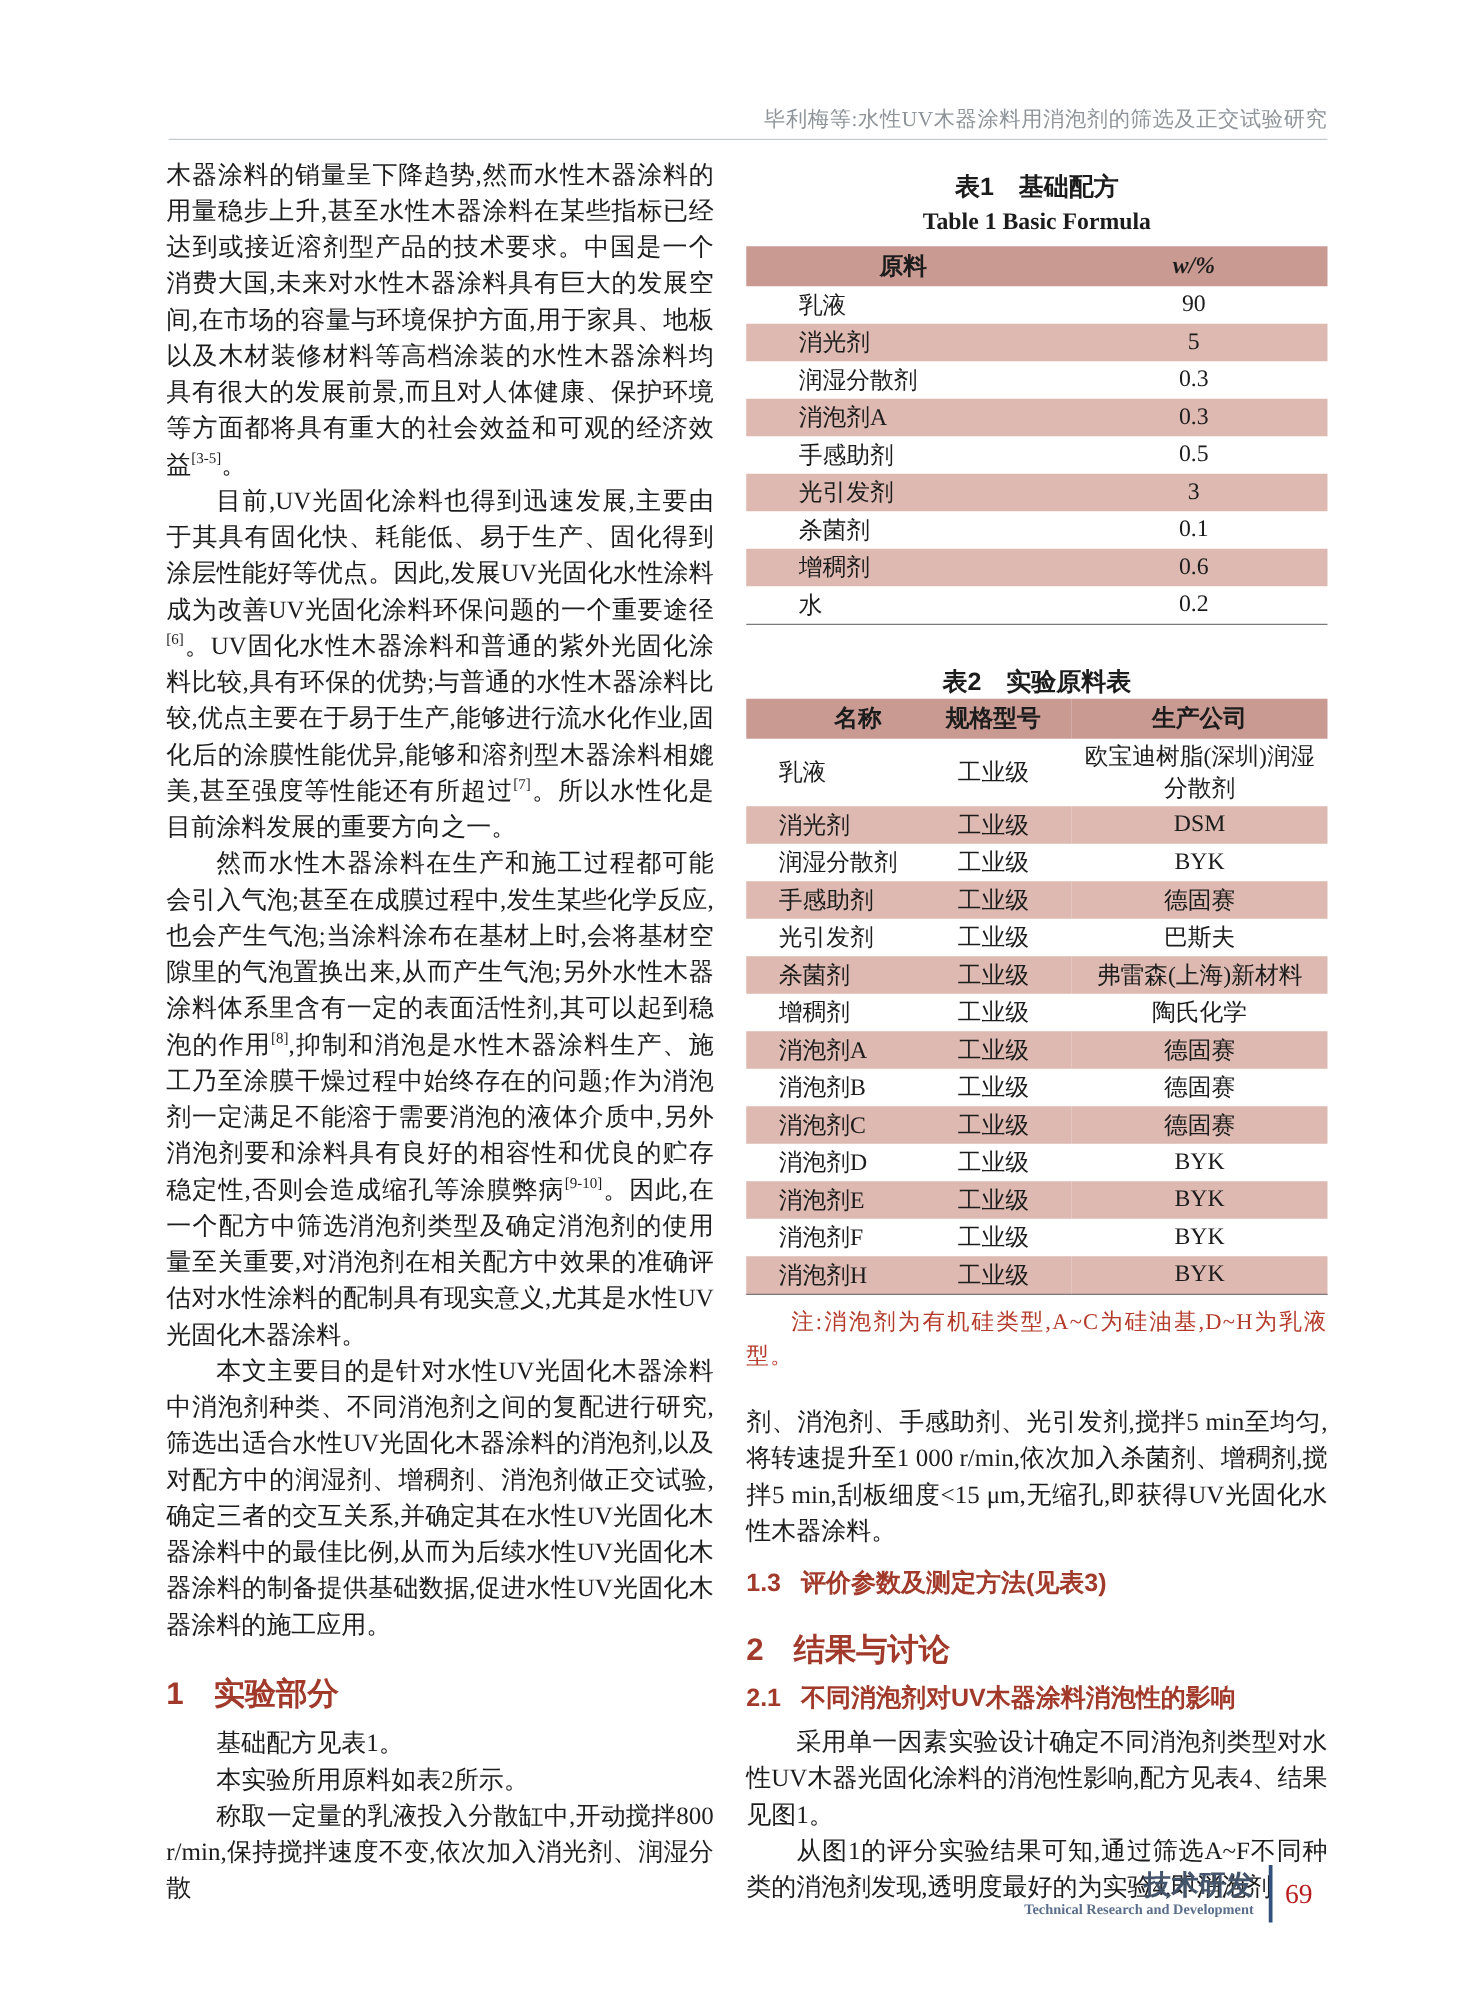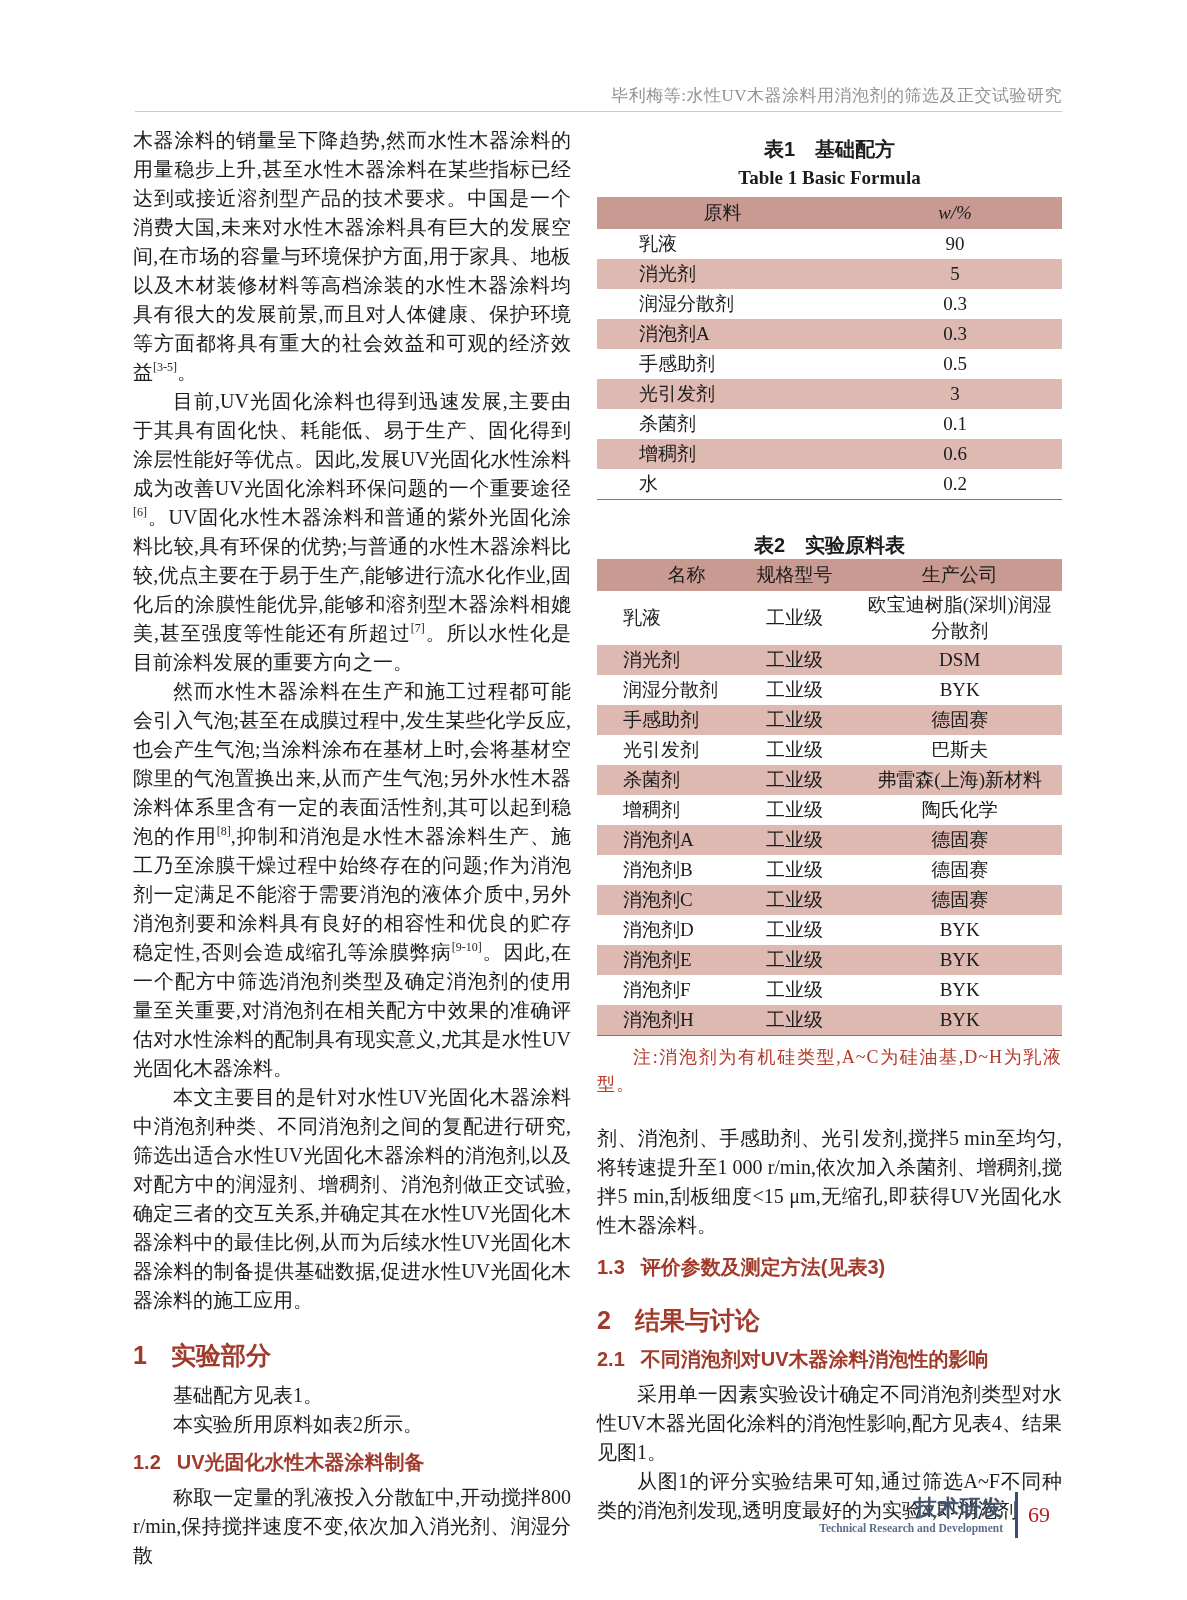--- a/index.html
+++ b/index.html
@@ -30,21 +30,21 @@
   .sec-h2 .n{margin-right:16px;}
 
   
   .cap-zh{text-align:center;font-family:"Liberation Sans","DejaVu Sans",sans-serif;
         font-weight:700;font-size:20px;margin-top:10px;}
   .cap-zh.t2{margin-top:32px;}
   .cap-en{text-align:center;font-weight:700;font-size:19px;margin:4px 0 8px;}
 
   
   .datatable{width:100%;border-collapse:collapse;font-size:19px;border-bottom:1.5px solid #7a7a7a;}
-  .datatable th{background:#c99a92;font-weight:400;height:30px;padding:1px 4px;text-align:center;}
+  .datatable th{background:#c99a92;font-weight:700;height:30px;padding:1px 4px;text-align:center;}
   .datatable tbody tr:nth-child(even){background:#ddb9b1;}
   .datatable td{height:28px;padding:1px 6px;text-align:center;}
   .datatable td:first-child{text-align:left;padding-left:42px;}
   .tbl1 th:first-child{width:54%;}
   .tbl1 th:last-child{font-style:italic;}
   .tbl2 th:nth-child(1){width:29%;padding-left:48px;}
   .tbl2 th:nth-child(2){width:27%;}
   .tbl2 td:first-child{padding-left:26px;}
 
   
@@ -79,21 +79,20 @@
     <p class="bp"><span>然而水性木器涂料在生产和施工过程都可能会引入气泡;甚至在成膜过程中,发生某些化学反应,也会产生气泡;当涂料涂布在基材上时,会将基材空隙里的气泡置换出来,从而产生气泡;另外水性木器涂料体系里含有一定的表面活性剂,其可以起到稳泡的作用</span><sup class="ref">[8]</sup><span>,抑制和消泡是水性木器涂料生产、施工乃至涂膜干燥过程中始终存在的问题;作为消泡剂一定满足不能溶于需要消泡的液体介质中,另外消泡剂要和涂料具有良好的相容性和优良的贮存稳定性,否则会造成缩孔等涂膜弊病</span><sup class="ref">[9-10]</sup><span>。因此,在一个配方中筛选消泡剂类型及确定消泡剂的使用量至关重要,对消泡剂在相关配方中效果的准确评估对水性涂料的配制具有现实意义,尤其是水性UV光固化木器涂料。</span></p>
 
     <p class="bp">本文主要目的是针对水性UV光固化木器涂料中消泡剂种类、不同消泡剂之间的复配进行研究,筛选出适合水性UV光固化木器涂料的消泡剂,以及对配方中的润湿剂、增稠剂、消泡剂做正交试验,确定三者的交互关系,并确定其在水性UV光固化木器涂料中的最佳比例,从而为后续水性UV光固化木器涂料的制备提供基础数据,促进水性UV光固化木器涂料的施工应用。</p>
 
     <h2 class="sec-h1"><span class="n">1</span><span>实验部分</span></h2>
 
 
     <p class="bp">基础配方见表1。</p>
     <p class="bp">本实验所用原料如表2所示。</p>
 
-    <h3 class="sec-h2"><span class="n">1.2</span><span>UV光固化水性木器涂料制备</span></h3>
 
     <p class="bp">称取一定量的乳液投入分散缸中,开动搅拌800 r/min,保持搅拌速度不变,依次加入消光剂、润湿分散</p>
   </div>
 
   <div class="col col-right">
     <div class="cap-zh">表1　基础配方</div>
     <div class="cap-en">Table 1 Basic Formula</div>
     <table class="datatable tbl1">
         <thead>
           <tr>

